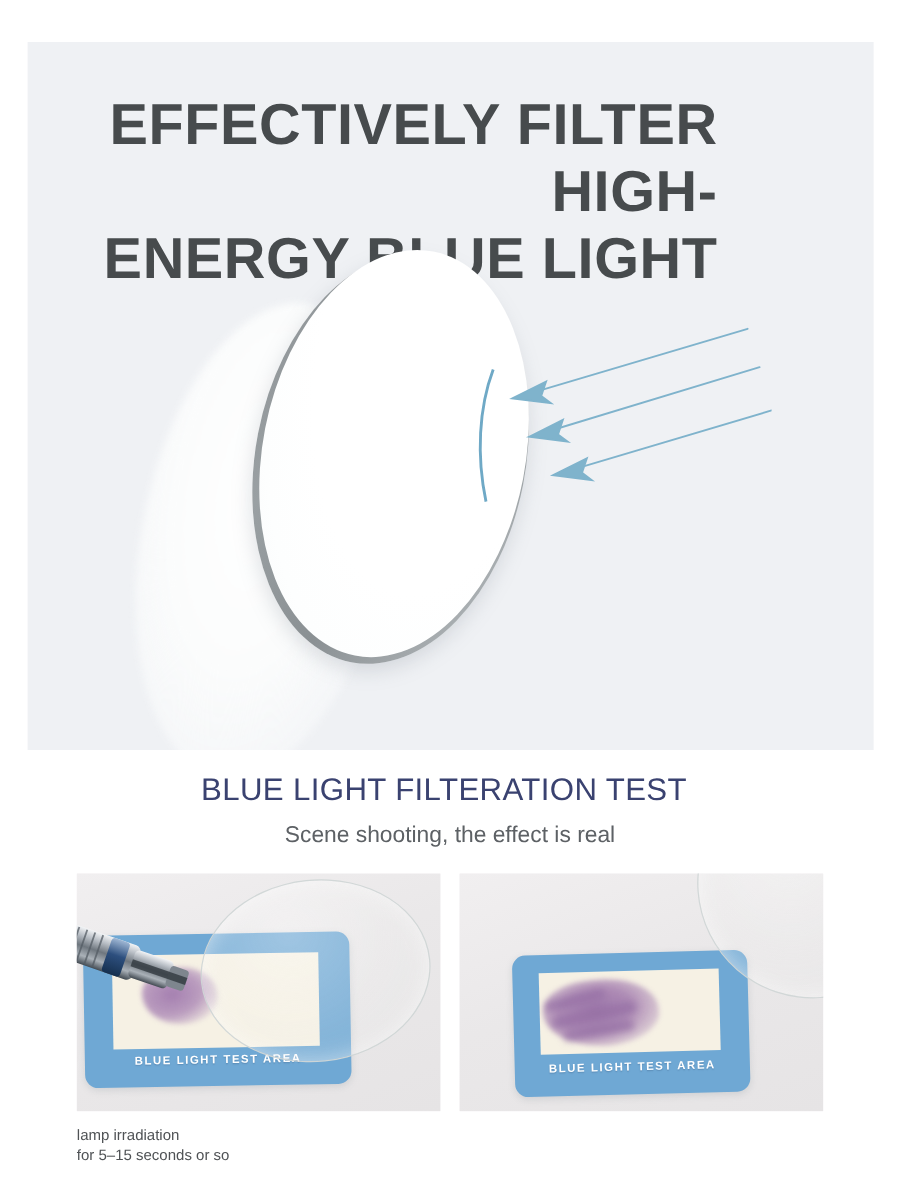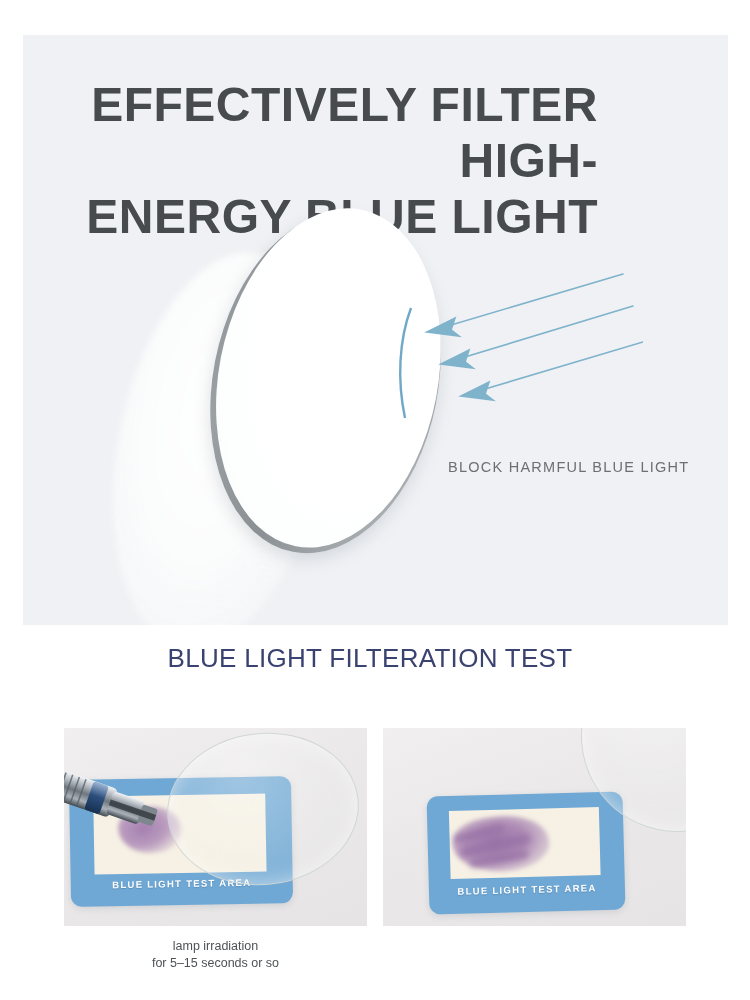--- a/index.html
+++ b/index.html
@@ -198,21 +198,20 @@
     position:absolute;
     left:-12px; top:54px;
     width:108px; height:38px;
     transform:rotate(19deg);
   }
 
   
   .caption{
     position:absolute;
     top:938px; width:303px;
-    text-align:center;
     color:#4f5255;
     font-size:12.5px;
     line-height:1.33;
     white-space:pre-line;
   }
   .caption-left{left:64px;}
   .caption-right{left:383px;}
 </style>
 </head>
 <body>
@@ -244,25 +243,25 @@
 
           <line x1="62" y1="90" x2="240" y2="36" stroke-linecap="round"></line>
           <polygon points="48,94 76,80 72,92 80,98"></polygon>
 
           <line x1="82" y1="122" x2="250" y2="72" stroke-linecap="round"></line>
           <polygon points="68,126 96,112 92,124 100,130"></polygon>
         </g>
       </svg>
     </div>
 
-    <div class="block-caption">BLOCK HARMFUL BLUE LIGHT</div>
   </div>
 
   <div class="test-title">BLUE LIGHT FILTERATION TEST</div>
 
+  <div class="test-sub">Scene shooting, the effect is real</div>
 
   <div class="photo photo-left">
     <div class="photo-bg"></div>
 
     <div class="card">
       <div class="card-inner"></div>
       <div class="card-label">BLUE LIGHT TEST AREA</div>
     </div>
 
     <div class="stain"></div>

